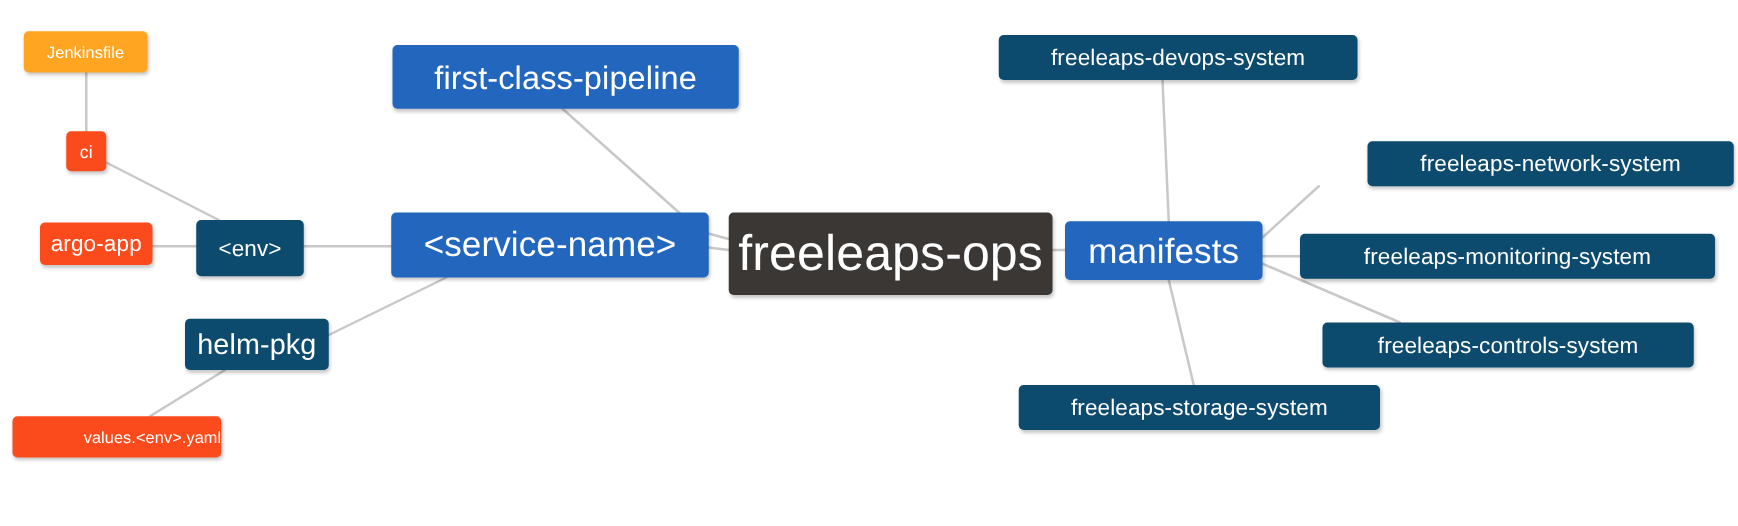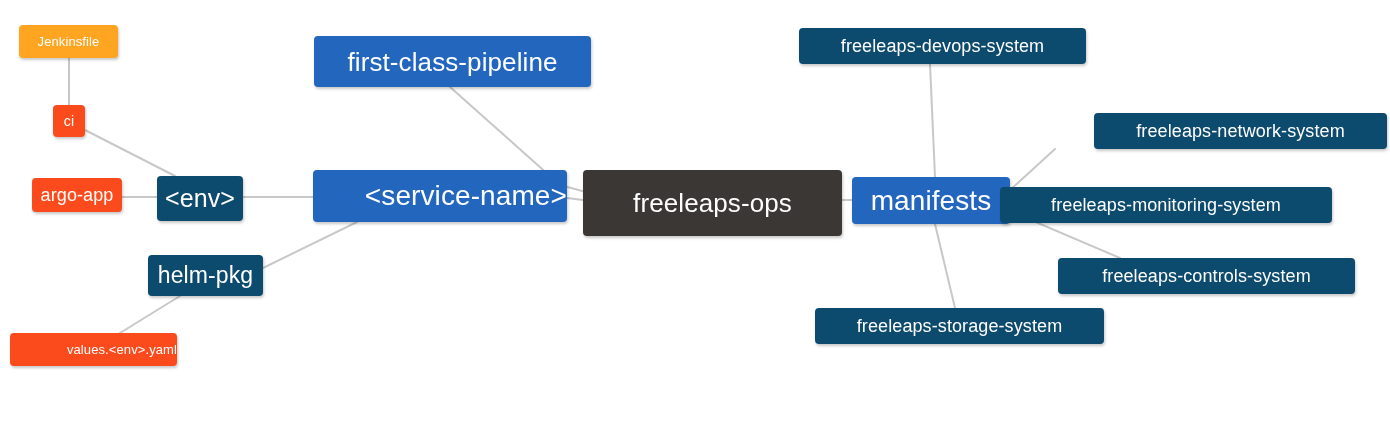--- a/index.html
+++ b/index.html
@@ -47,25 +47,25 @@
     white-space: nowrap;
   }
   
   .c-root   { background: #3b3734; }
   .c-blue   { background: #2266be; }
   .c-green  { background: #0c4a6e; }
   .c-orange { background: #ffa521; }
   .c-red    { background: #fb4b1c; }
 
   
-  .s-root { font-size: 26px; border-radius: 4px; }
+  .s-root { font-size: 40px; border-radius: 4px; }
   .s-l1   { font-size: 26px; border-radius: 4px; }
   .s-l1s  { font-size: 28px; border-radius: 4px; }
   .s-l2   { font-size: 23px; border-radius: 4px; }
-  .s-l2b  { font-size: 25px; border-radius: 4px; }
+  .s-l2b  { font-size: 18px; border-radius: 4px; }
   .s-l3   { font-size: 18px; border-radius: 4px; }
   .s-l4   { font-size: 14px; border-radius: 4px; }
   .s-l5   { font-size: 13px; border-radius: 4px; }
 </style>
 </head>
 <body>
 
 <div id="mindmap">
   <svg id="edge-layer" viewBox="0 0 1390 421" width="1390" height="421">
       <path d="M 586,192 L 560,185 L 450,87" stroke="#c8c8c8" stroke-width="2" fill="none" stroke-linecap="round" stroke-linejoin="round"></path>
@@ -98,36 +98,36 @@
       </div>
       <div class="node c-green s-l2" style="left: 148px; top: 255px; width: 115px; height: 41px;">
         <span class="node-label">helm-pkg</span>
       </div>
       <div class="node c-red s-l5" style="left: 10px; top: 333px; width: 167px; height: 33px; justify-content: flex-end;">
         <span class="node-label">values.&lt;env&gt;.yaml</span>
       </div>
       <div class="node c-blue s-l1" style="left: 314px; top: 36px; width: 277px; height: 51px;">
         <span class="node-label">first-class-pipeline</span>
       </div>
-      <div class="node c-blue s-l1s" style="left: 313px; top: 170px; width: 254px; height: 52px; justify-content: flex-end;">
+      <div class="node c-blue s-l1s" style="left: 313px; top: 170px; width: 254px; height: 52px;">
         <span class="node-label">&lt;service-name&gt;</span>
       </div>
       <div class="node c-root s-root" style="left: 583px; top: 170px; width: 259px; height: 66px;">
         <span class="node-label">freeleaps-ops</span>
       </div>
       <div class="node c-blue s-l1s" style="left: 852px; top: 177px; width: 158px; height: 47px;">
         <span class="node-label">manifests</span>
       </div>
       <div class="node c-green s-l3" style="left: 799px; top: 28px; width: 287px; height: 36px;">
         <span class="node-label">freeleaps-devops-system</span>
       </div>
       <div class="node c-green s-l3" style="left: 1055px; top: 113px; width: 293px; height: 36px; margin-left: 39px;">
         <span class="node-label">freeleaps-network-system</span>
       </div>
-      <div class="node c-green s-l3" style="left: 1000px; top: 187px; width: 332px; height: 36px;">
+      <div class="node c-green s-l3" style="left: 1040px; top: 187px; width: 332px; height: 36px;">
         <span class="node-label">freeleaps-monitoring-system</span>
       </div>
       <div class="node c-green s-l3" style="left: 1058px; top: 258px; width: 297px; height: 36px; justify-content: center;">
         <span class="node-label">freeleaps-controls-system</span>
       </div>
       <div class="node c-green s-l3" style="left: 815px; top: 308px; width: 289px; height: 36px;">
         <span class="node-label">freeleaps-storage-system</span>
       </div>
     </div>
 </div>

